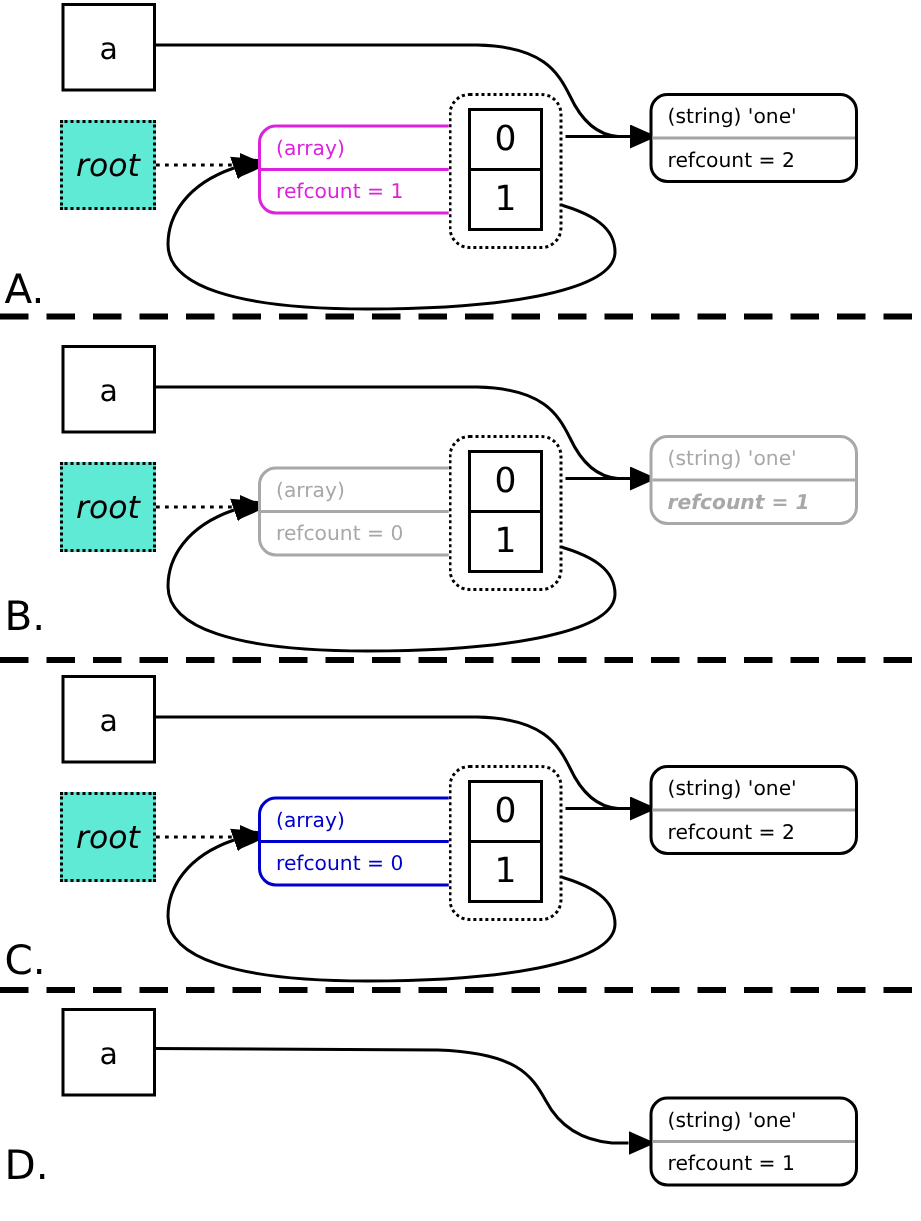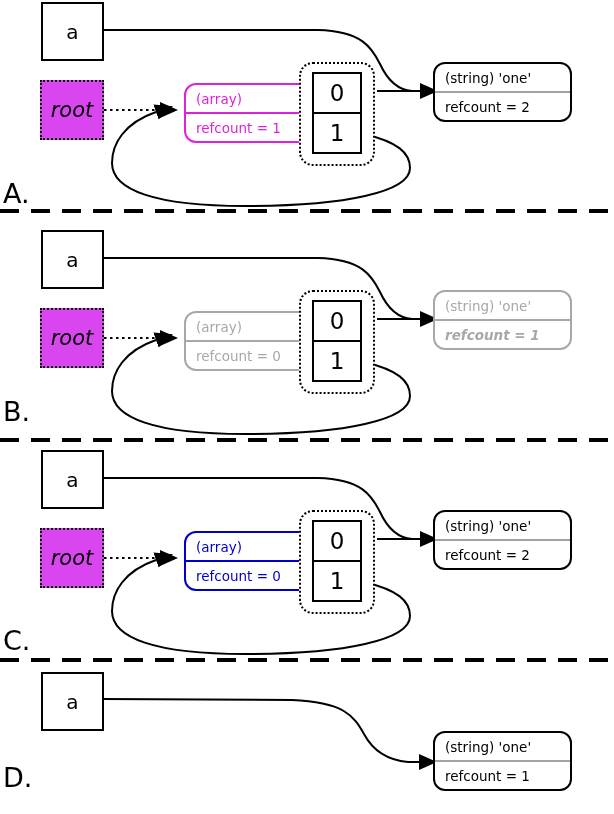--- a/index.html
+++ b/index.html
@@ -1,31 +1,31 @@
 <!DOCTYPE html>
 <html style="--magenta: #dd22dd; --gray: #a8a8a8; --blue: #0000cc; --line: #000000; --background: #ffffff;"><head>
 <meta charset="utf-8">
 <style>
   html,body{margin:0;padding:0;background:#fff;}
   #stage{position:relative;width:614px;height:814px;background:#fff;
          font-family:"DejaVu Sans","Liberation Sans",sans-serif;color:#000;overflow:hidden;}
   #wires{position:absolute;left:0;top:0;z-index:1;}
   .varbox{position:absolute;width:59px;height:55px;border:2px solid #000;background:#fff;
           display:flex;align-items:center;justify-content:center;font-size:20px;z-index:2;}
-  .rootbox{position:absolute;width:60px;height:56px;border:2px dotted #000;background:#d946ef;
+  .rootbox{position:absolute;width:60px;height:56px;border:2px dotted #000;background:#5eead4;
            display:flex;align-items:center;justify-content:center;font-style:italic;font-size:21px;z-index:2;}
   .hashwrap{position:absolute;width:72px;height:100px;border:2px dotted #000;border-radius:14px;
             background:#fff;z-index:2;}
   .hashtable{position:absolute;width:46px;height:78px;border:2px solid #000;background:#fff;
              display:flex;flex-direction:column;z-index:3;}
   .cell{flex:1;display:flex;align-items:center;justify-content:center;font-size:23px;}
   .cell + .cell{border-top:2px solid #000;}
   .zval{position:absolute;width:135px;height:56px;border:2px solid #000;border-radius:12px;
         background:#fff;display:flex;flex-direction:column;z-index:2;}
-  .zval.behind{z-index:2;margin-left:12px;}
+  .zval.behind{z-index:2;}
   .zrow{flex:1;display:flex;align-items:center;padding-left:10px;font-size:13.5px;white-space:nowrap;}
   .zrow + .zrow{border-top:2px solid #a3a3a3;}
   .c-magenta{border-color:var(--magenta);color:var(--magenta);}
   .c-magenta .zrow + .zrow{border-top-color:var(--magenta);}
   .c-gray{border-color:var(--gray);color:var(--gray);}
   .c-gray .zrow + .zrow{border-top-color:var(--gray);}
   .c-blue{border-color:var(--blue);color:var(--blue);}
   .c-blue .zrow + .zrow{border-top-color:var(--blue);}
   .emph{font-style:italic;font-weight:bold;}
   .plabel{position:absolute;left:3px;font-size:27px;line-height:1;z-index:2;}

